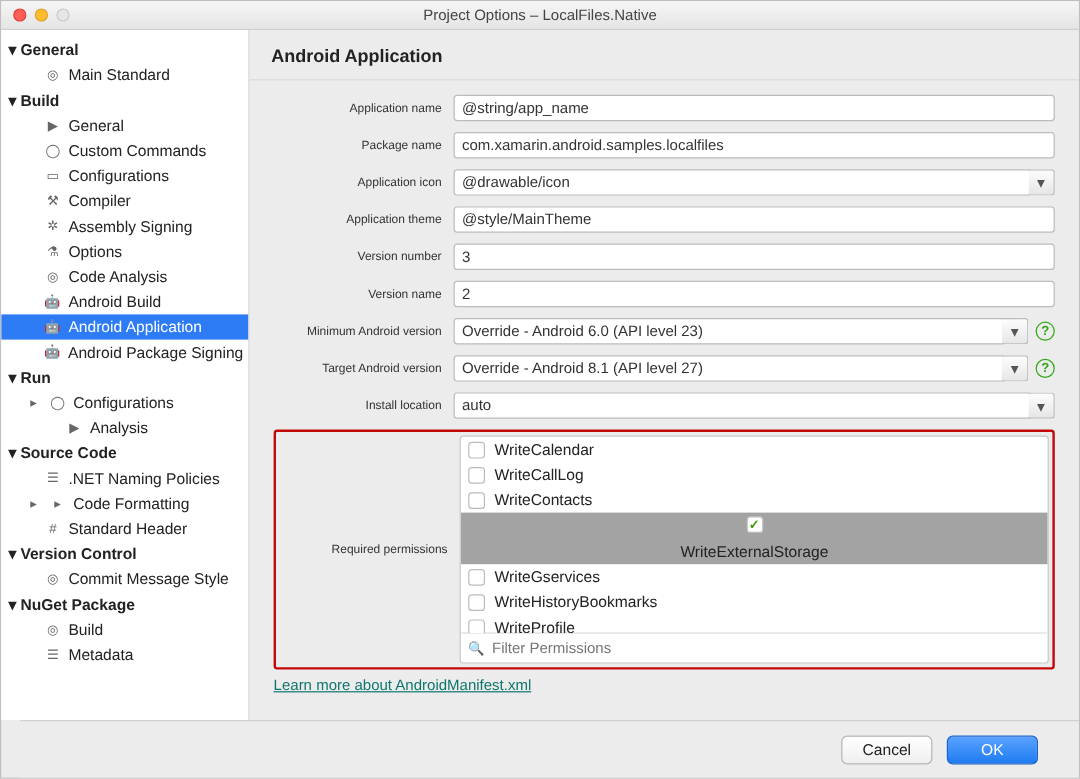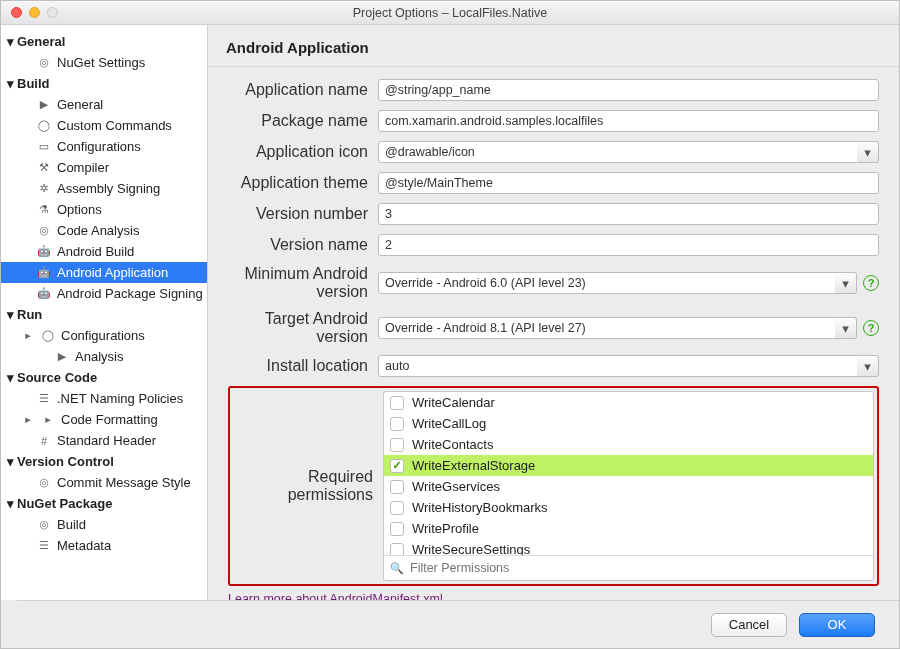--- a/index.html
+++ b/index.html
@@ -74,21 +74,21 @@
     min-width: 0;
   }
   .main-title {
     font-size: 15px; font-weight: 700;
     padding: 14px 18px 10px 18px;
     border-bottom: 1px solid #d9d9d9;
   }
   .form { padding: 12px 20px 4px 20px; flex:1; overflow-y:auto;}
   .form-row { display:flex; align-items:center; margin-bottom: 9px; }
   .form-row.top { align-items:center; }
-  .form-label { width: 150px; text-align: right; padding-right: 10px; color:#333; font-size:16px;}
+  .form-label { width: 150px; text-align: right; padding-right: 10px; color:#333; font-size:10px;}
   .form-field { flex:1; display:flex; align-items:center; gap:6px;}
   input.textbox, .select-display {
     flex:1;
     height: 22px;
     border: 1px solid #bcbcbc;
     border-radius: 3px;
     background: #ffffff;
     padding: 0 6px;
     font-size: 12.5px;
     color: #333;
@@ -126,54 +126,54 @@
     max-height: 190px;
     overflow:hidden;
     display:flex; flex-direction:column;
   }
   .perm-items { flex:1; overflow-y:auto;}
   .perm-item {
     display:flex; align-items:center; gap:8px;
     padding: 3px 6px;
     font-size: 13px;
   }
-  .perm-item.checked { background: #bef264; }
+  .perm-item.checked { background: #a3a3a3; flex-direction: column; }
   .perm-checkbox {
     width:14px; height:14px; border:1px solid #bcbcbc; border-radius:3px;
     display:flex; align-items:center; justify-content:center;
     background:#fff;
   }
   .perm-item.checked .perm-checkbox {
     background:#fff; border-color:#bcbcbc;
   }
   .perm-item.checked .perm-checkbox::after {
     content: "✓"; color:#3c9a00; font-size:11px; font-weight:700;
   }
   .perm-search {
     border-top:1px solid #dcdcdc;
     padding: 3px 6px;
     display:flex; align-items:center; gap:4px;
   }
   .perm-search input {
     flex:1; border:none; outline:none; font-size:12.5px; height:18px;
   }
   .learn-link {
-    color:#701a75; text-decoration: underline;
+    color:#0f766e; text-decoration: underline;
     font-size:12.5px;
     padding: 6px 0 10px 0;
     display:inline-block;
   }
 
   
   .footer {
     height: 48px;
     border-top: 1px solid #d0d0d0;
     background:#ececec;
     display:flex; align-items:center; justify-content:flex-end;
-    gap: 12px; padding-right: 24px; margin-left: 16px;
+    gap: 12px; padding-right: 34px; margin-left: 16px;
   }
   .btn {
     min-width: 76px; height: 24px;
     border: 1px solid #b7b7b7;
     border-radius: 5px;
     background: linear-gradient(#ffffff,#efefef);
     font-size:13px; color:#222;
     display:flex; align-items:center; justify-content:center;
     padding: 0 12px;
   }
@@ -198,21 +198,21 @@
 
   <div class="body">
 
     <div class="sidebar" id="sidebar">
         <div class="section-header">
           <span class="disclosure">▾</span>
           <span>General</span>
         </div>
         <div class="tree-item">
           <span class="icon">◎</span>
-          <span>NuGet Settings</span>
+          <span>Main Standard</span>
         </div>
         <div class="section-header">
           <span class="disclosure">▾</span>
           <span>Build</span>
         </div>
         <div class="tree-item">
           <span class="icon">▶</span>
           <span>General</span>
         </div>
         <div class="tree-item">

